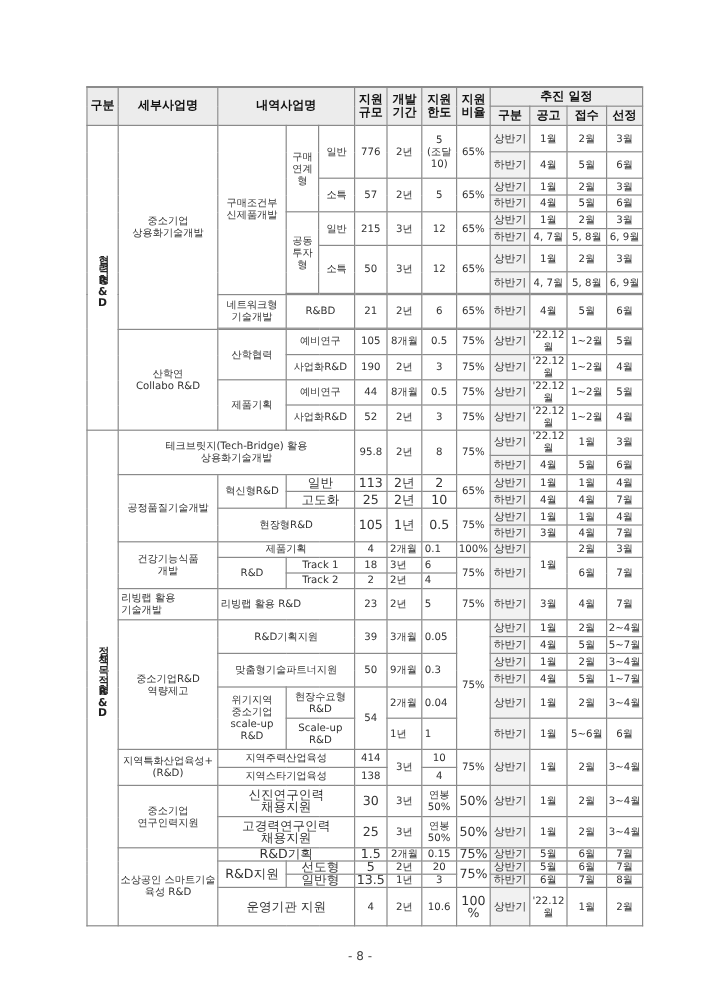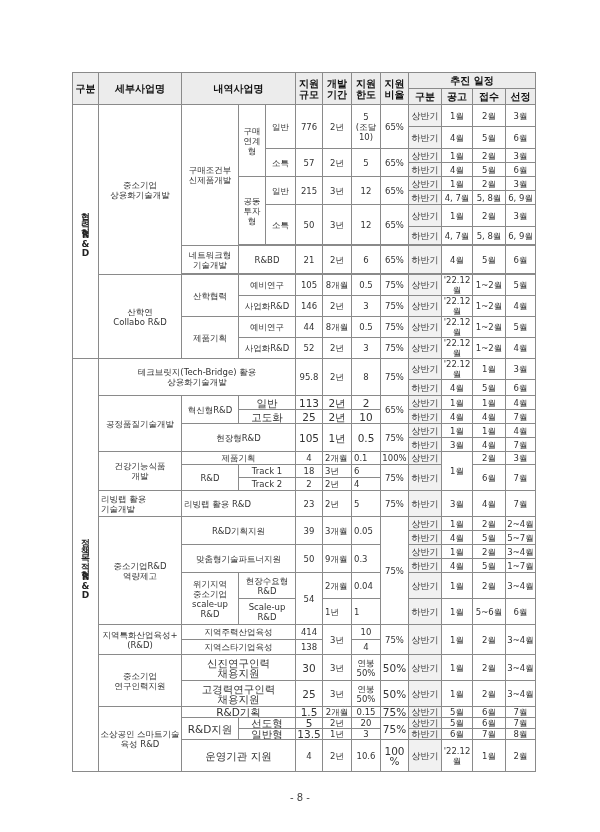--- a/index.html
+++ b/index.html
@@ -181,21 +181,21 @@
     <td>8개월</td>
     <td>0.5</td>
     <td>75%</td>
     <td class="half">상반기</td>
     <td>'22.12월</td>
     <td>1~2월</td>
     <td>5월</td>
   </tr>
   <tr style="height:14px">
     <td colspan="2">사업화R&amp;D</td>
-    <td>146</td>
+    <td>190</td>
     <td>2년</td>
     <td>3</td>
     <td>75%</td>
     <td class="half">상반기</td>
     <td>'22.12월</td>
     <td>1~2월</td>
     <td>4월</td>
   </tr>
   <tr style="height:14px">
     <td rowspan="2">제품기획</td>

